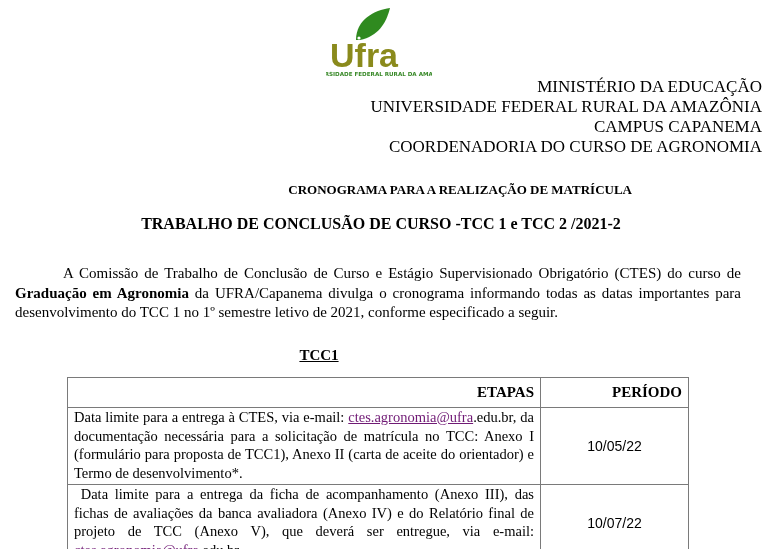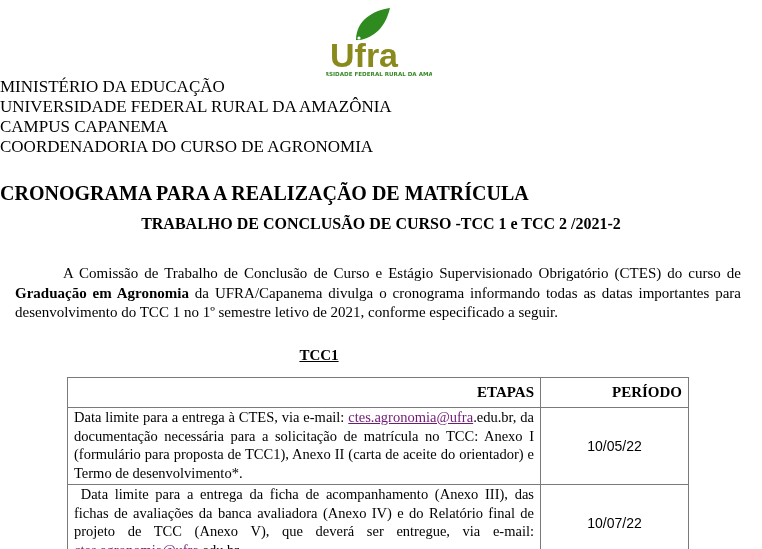--- a/index.html
+++ b/index.html
@@ -4,26 +4,26 @@
   <style>
     html, body { margin: 0; padding: 0; background: #ffffff; }
     body {
       width: 762px; height: 549px; overflow: hidden; position: relative;
       font-family: "Liberation Serif", "DejaVu Serif", serif; color: #000;
     }
     .logo {
       position: absolute; left: 326px; top: 6px; width: 106px; height: 72px;
     }
     .header-lines {
-      position: absolute; left: 0; top: 77px; width: 762px; text-align: left;
+      position: absolute; left: 0; top: 77px; width: 762px; text-align: right;
       font-size: 17px; line-height: 20px;
     }
     .title1 {
-      position: absolute; left: 0; top: 182px; width: 632px; text-align: left;
-      font-weight: bold; font-size: 20px;
+      position: absolute; left: 0; top: 182px; width: 632px; text-align: right;
+      font-weight: bold; font-size: 13px;
     }
     .title2 {
       position: absolute; left: 0; top: 215px; width: 762px; text-align: center;
       font-weight: bold; font-size: 16px;
     }
     .intro {
       position: absolute; left: 15px; top: 264px; width: 726px;
       font-size: 15px; line-height: 19.5px; text-align: justify;
     }
     .intro .indent { display: inline-block; width: 48px; }

